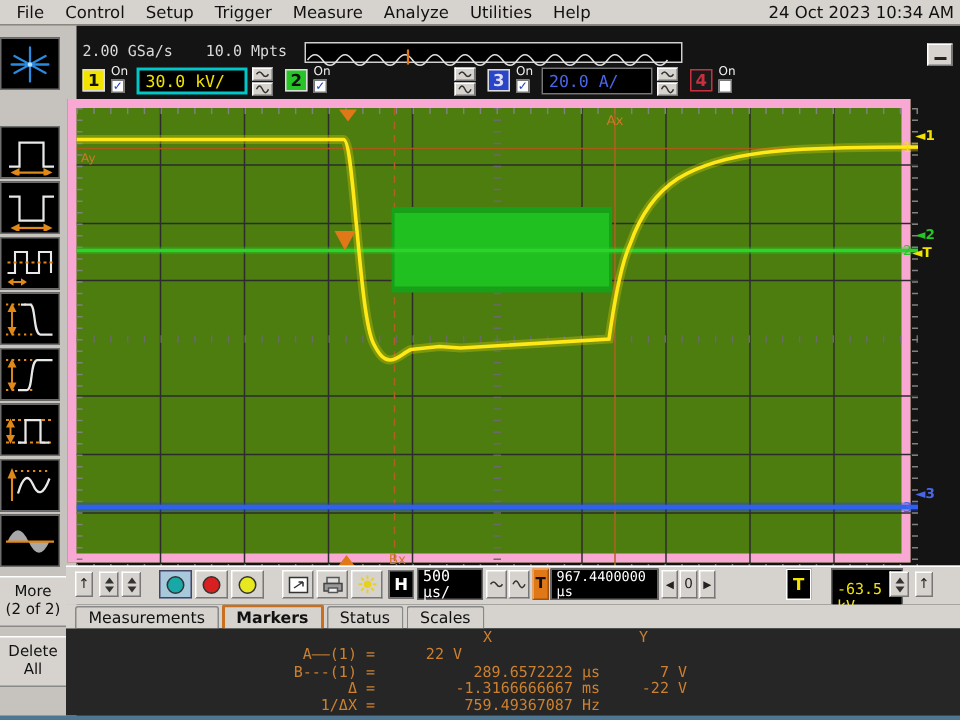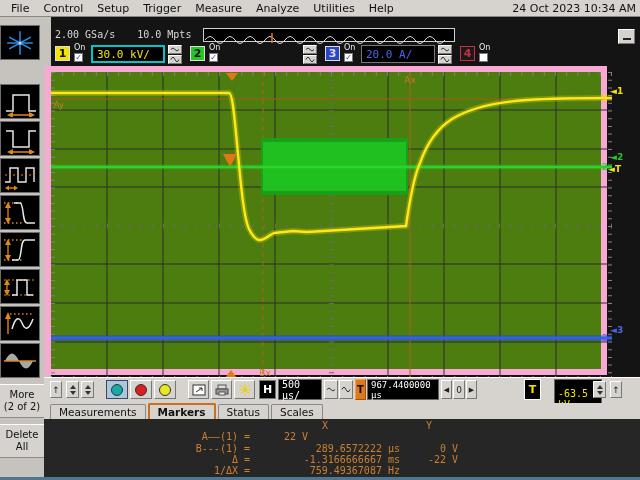--- a/index.html
+++ b/index.html
@@ -372,21 +372,21 @@
       <span class="mhdr2">X</span>
       <span class="mhdr3">Y</span>
     </div>
     <div class="mrow">
       <span class="mc1">A——(1) =</span>
       <span class="mc3">22 V</span>
     </div>
     <div class="mrow">
       <span class="mc1">B---(1) =</span>
       <span class="mc2">289.6572222 µs</span>
-      <span class="mc3">0 V</span>
+      <span class="mc3">7 V</span>
     </div>
     <div class="mrow">
       <span class="mc1">Δ =</span>
       <span class="mc2">-1.3166666667 ms</span>
       <span class="mc3">-22 V</span>
     </div>
     <div class="mrow">
       <span class="mc1">1/ΔX =</span>
       <span class="mc2">759.49367087 Hz</span>
       <span class="mc3"></span>

